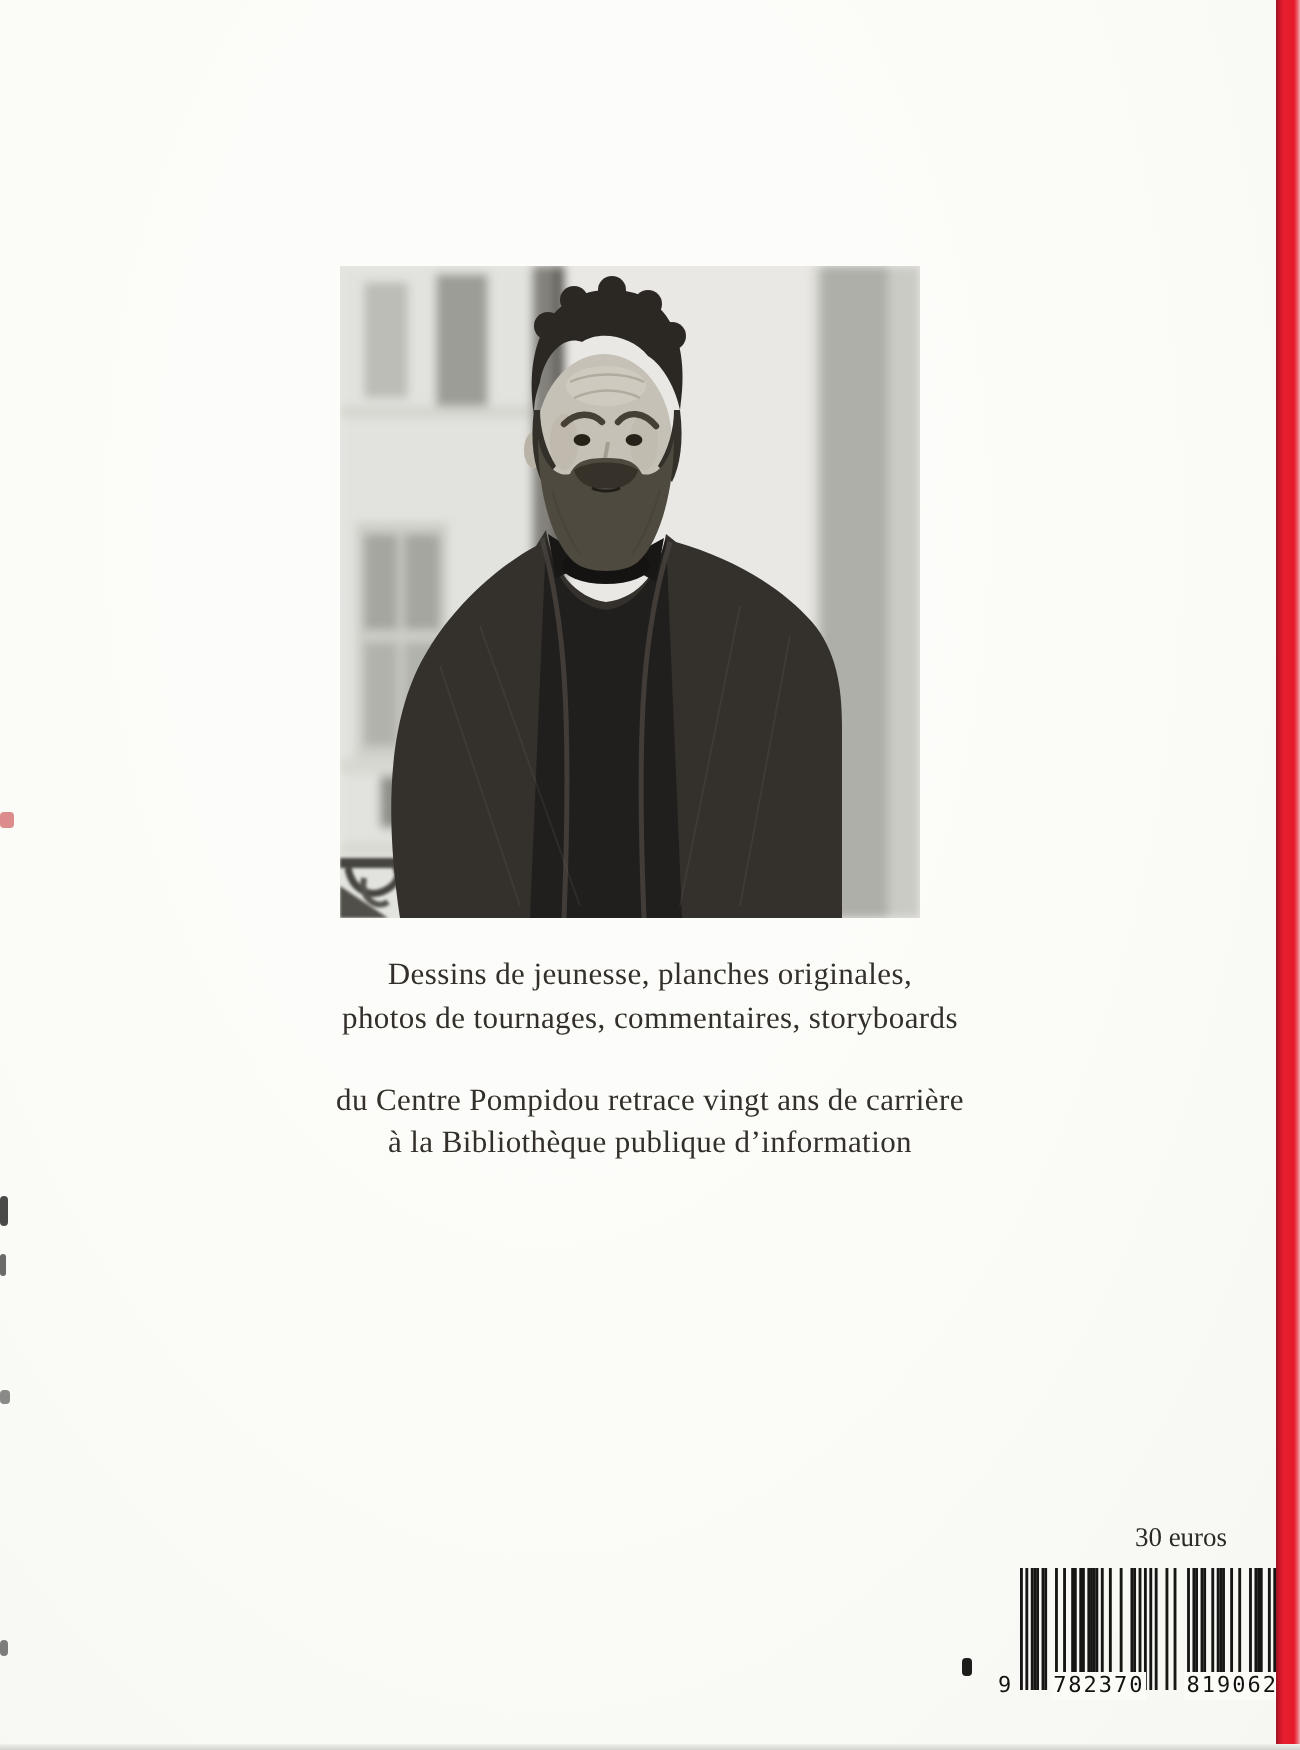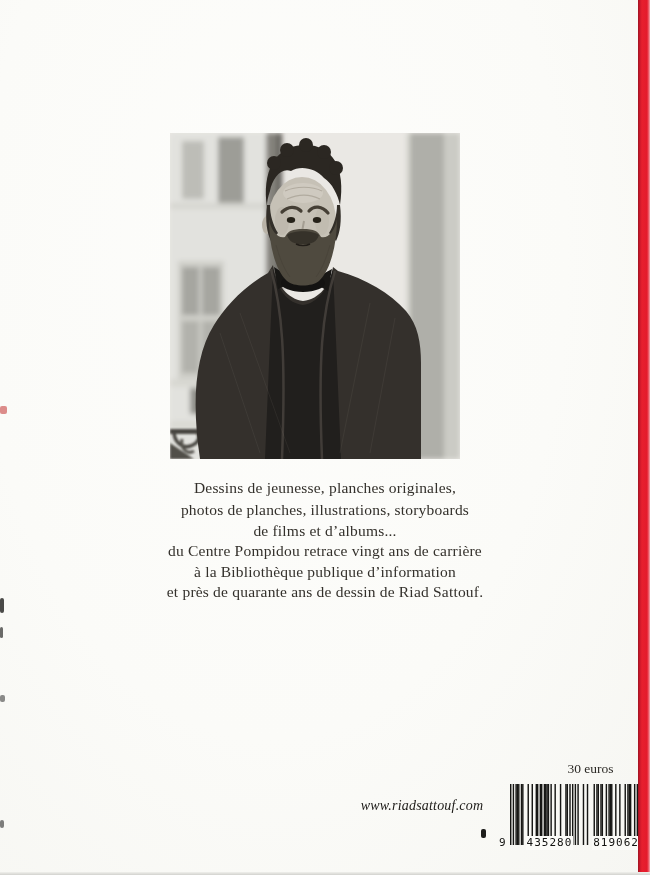--- a/index.html
+++ b/index.html
@@ -142,34 +142,31 @@
         <path d="M99,86 C99,114 106,138 117,148 C124,154 142,154 149,148 C160,138 167,112 167,86 C165,98 158,106 151,104 C148,98 144,96 133,96 C122,96 118,98 115,104 C108,106 101,98 99,86 Z" fill="#4f4a3f"></path>
         <path d="M117,102 C124,97 142,97 149,102 C147,110 138,112 133,111 C128,112 119,110 117,102 Z" fill="#36322a"></path>
         <path d="M126,111 C130,113 136,113 140,111" stroke="#211d18" stroke-width="1.5" fill="none"></path>
         <path d="M106,112 C110,126 114,136 120,144 M160,112 C156,126 152,136 146,144" stroke="#3e3a31" stroke-width="1" opacity="0.35" fill="none"></path>
       </g>
     </svg>
   </div>
 
   <div class="para para1">
     <div>Dessins de jeunesse, planches originales,</div>
-    <div>photos de planches, illustrations, storyboards</div>
-    <div>de films et d’albums...</div>
+    <div>photos de tournages, commentaires, storyboards</div>
   </div>
 
   <div class="para para2">
     <div>du Centre Pompidou retrace vingt ans de carrière</div>
     <div>à la Bibliothèque publique d’information</div>
-    <div>et près de quarante ans de dessin de Riad Sattouf.</div>
   </div>
 
   <div class="price">30 euros</div>
 
   <div class="websites">
-    <div>www.riadsattouf.com</div>
   </div>
 
   <div class="barcode">
     <div class="barcode-bars">
         <svg viewBox="0 0 95 61" preserveAspectRatio="none" width="100%" height="100%">
           <rect x="0" y="0" width="1.06" height="61"></rect>
           <rect x="2" y="0" width="1.06" height="61"></rect>
           <rect x="4" y="0" width="1.06" height="61"></rect>
           <rect x="5" y="0" width="1.06" height="61"></rect>
           <rect x="6" y="0" width="1.06" height="61"></rect>
@@ -210,21 +207,21 @@
           <rect x="85" y="0" width="1.06" height="61"></rect>
           <rect x="87" y="0" width="1.06" height="61"></rect>
           <rect x="88" y="0" width="1.06" height="61"></rect>
           <rect x="89" y="0" width="1.06" height="61"></rect>
           <rect x="92" y="0" width="1.06" height="61"></rect>
           <rect x="94" y="0" width="1.06" height="61"></rect>
         </svg>
       </div>
     <div class="barcode-digits">
       <span class="grp first">9</span>
-      <span class="grp">435280</span>
+      <span class="grp">782370</span>
       <span class="grp">819062</span>
     </div>
   </div>
 
   <div class="red-band"></div>
 
   <div class="edge-mark" style="left:0;top:406px;width:7px;height:8px;background:#d4706e;opacity:.8;"></div>
   <div class="edge-mark" style="left:0;top:598px;width:4px;height:15px;background:#4a4a48;"></div>
   <div class="edge-mark" style="left:0;top:627px;width:3px;height:11px;background:#6a6a68;"></div>
   <div class="edge-mark" style="left:0;top:695px;width:5px;height:7px;background:#8a8a88;"></div>

